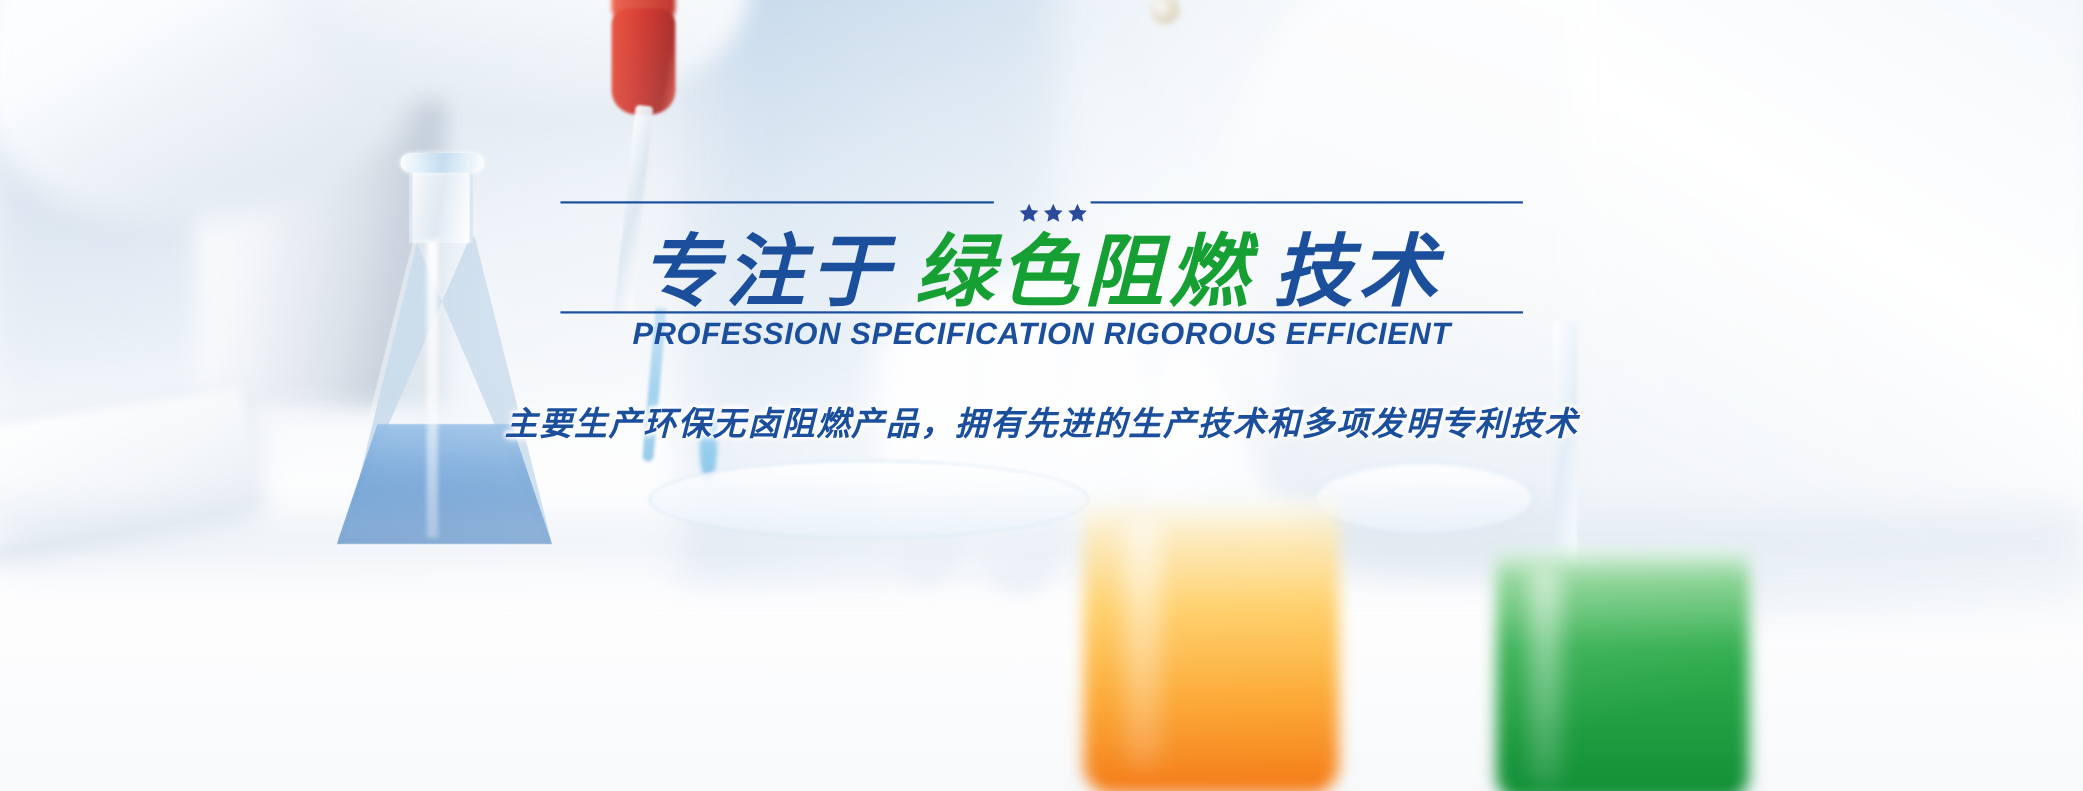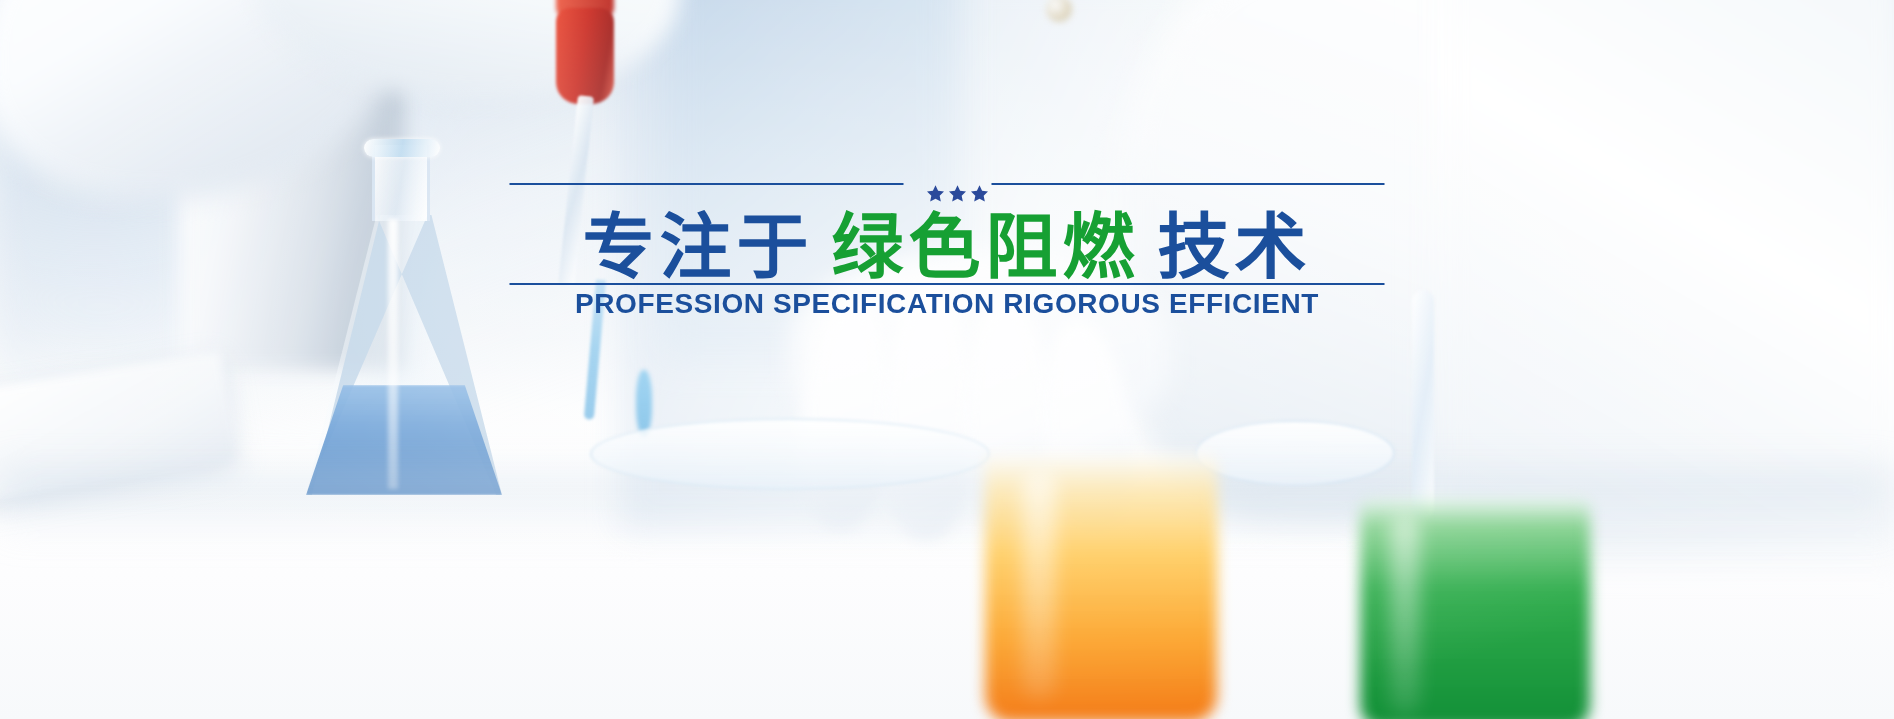--- a/index.html
+++ b/index.html
@@ -9,20 +9,21 @@
     overflow:hidden;
     font-family:"Liberation Sans","DejaVu Sans",sans-serif;
   }
 
   .banner {
     position:relative;
     width:1894px;
     height:719px;
     overflow:hidden;
     background:#f2f5f8;
+    font-style:italic;
   }
 
   
   .photo { position:absolute; inset:0; overflow:hidden; }
 
   
   .bg-base{
     position:absolute; inset:0;
     background:
       linear-gradient(to bottom,
@@ -454,15 +455,16 @@
       </div>
       <div class="rule"></div>
     </div>
 
     <h1 class="headline"><span class="hl-blue">专注于</span><span class="hl-gap"></span><span class="hl-green">绿色阻燃</span><span class="hl-gap"></span><span class="hl-blue">技术</span></h1>
 
     <div class="rule-bottom"></div>
 
     <div class="subtitle-en">PROFESSION SPECIFICATION RIGOROUS EFFICIENT</div>
 
+    <div class="subtitle-cn">主要生产环保无卤阻燃产品，拥有先进的生产技术和多项发明专利技术</div>
 
   </div>
 </div>
 
 </body></html>

